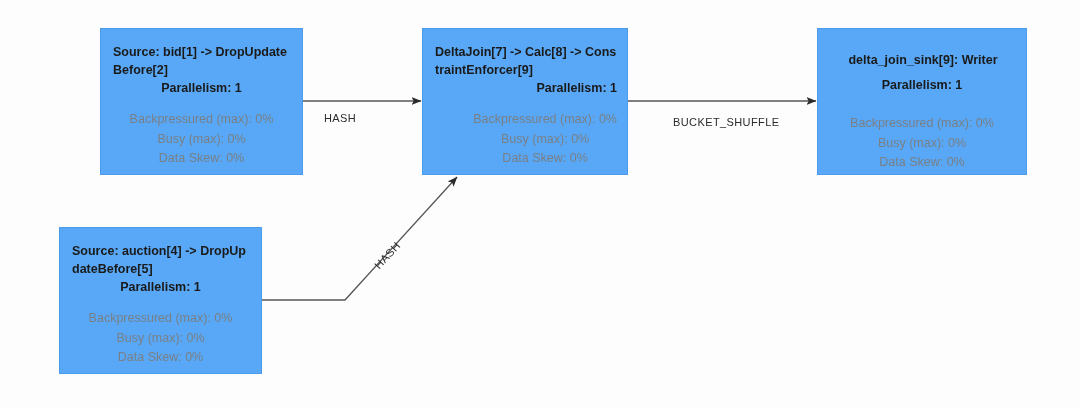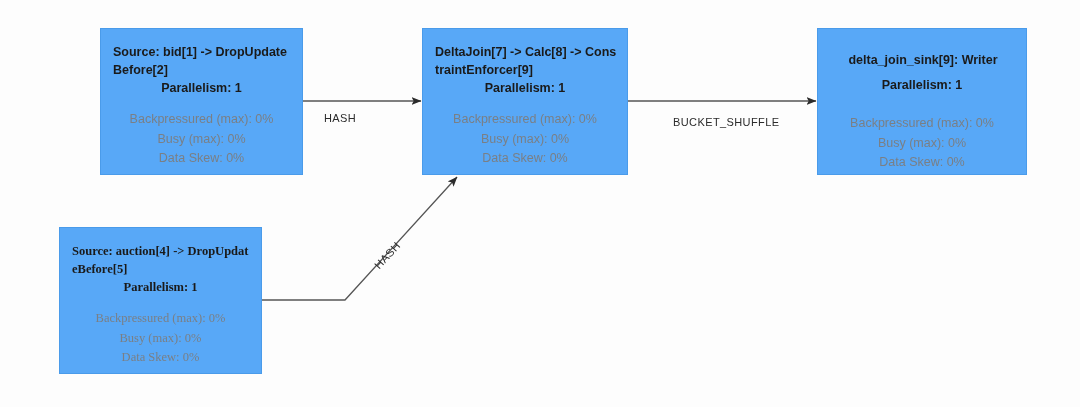--- a/index.html
+++ b/index.html
@@ -102,41 +102,41 @@
   <div class="node" style="left:59px; top:28px; width:203px; height:147px;margin-left:41px;">
     <div class="node-title">Source: bid[1] -&gt; DropUpdateBefore[2]</div>
     <div class="node-parallelism">Parallelism: 1</div>
     <div class="node-metrics">
       <span class="metric">Backpressured (max): 0%</span>
       <span class="metric">Busy (max): 0%</span>
       <span class="metric">Data Skew: 0%</span>
     </div>
   </div>
 
-  <div class="node" style="left:422px; top:28px; width:206px; height:147px;">
+  <div class="node" style="left:422px; top:28px; width:206px; height:147px;align-items:flex-end;">
     <div class="node-title">DeltaJoin[7] -&gt; Calc[8] -&gt; ConstraintEnforcer[9]</div>
     <div class="node-parallelism">Parallelism: 1</div>
     <div class="node-metrics">
       <span class="metric">Backpressured (max): 0%</span>
       <span class="metric">Busy (max): 0%</span>
       <span class="metric">Data Skew: 0%</span>
     </div>
   </div>
 
   <div class="node" style="left:817px; top:28px; width:210px; height:147px; padding-top:22px;gap:7px;">
     <div class="node-title" style="text-align:center; word-break:normal;">delta_join_sink[9]: Writer</div>
     <div class="node-parallelism">Parallelism: 1</div>
     <div class="node-metrics">
       <span class="metric">Backpressured (max): 0%</span>
       <span class="metric">Busy (max): 0%</span>
       <span class="metric">Data Skew: 0%</span>
     </div>
   </div>
 
-  <div class="node" style="left:59px; top:227px; width:203px; height:147px;font-family:Liberation Serif, serif;">
+  <div class="node" style="left:59px; top:227px; width:203px; height:147px;">
     <div class="node-title">Source: auction[4] -&gt; DropUpdateBefore[5]</div>
     <div class="node-parallelism">Parallelism: 1</div>
     <div class="node-metrics">
       <span class="metric">Backpressured (max): 0%</span>
       <span class="metric">Busy (max): 0%</span>
       <span class="metric">Data Skew: 0%</span>
     </div>
   </div>
 
   <div class="edge-label" style="left:324px; top:112px;">HASH</div>

